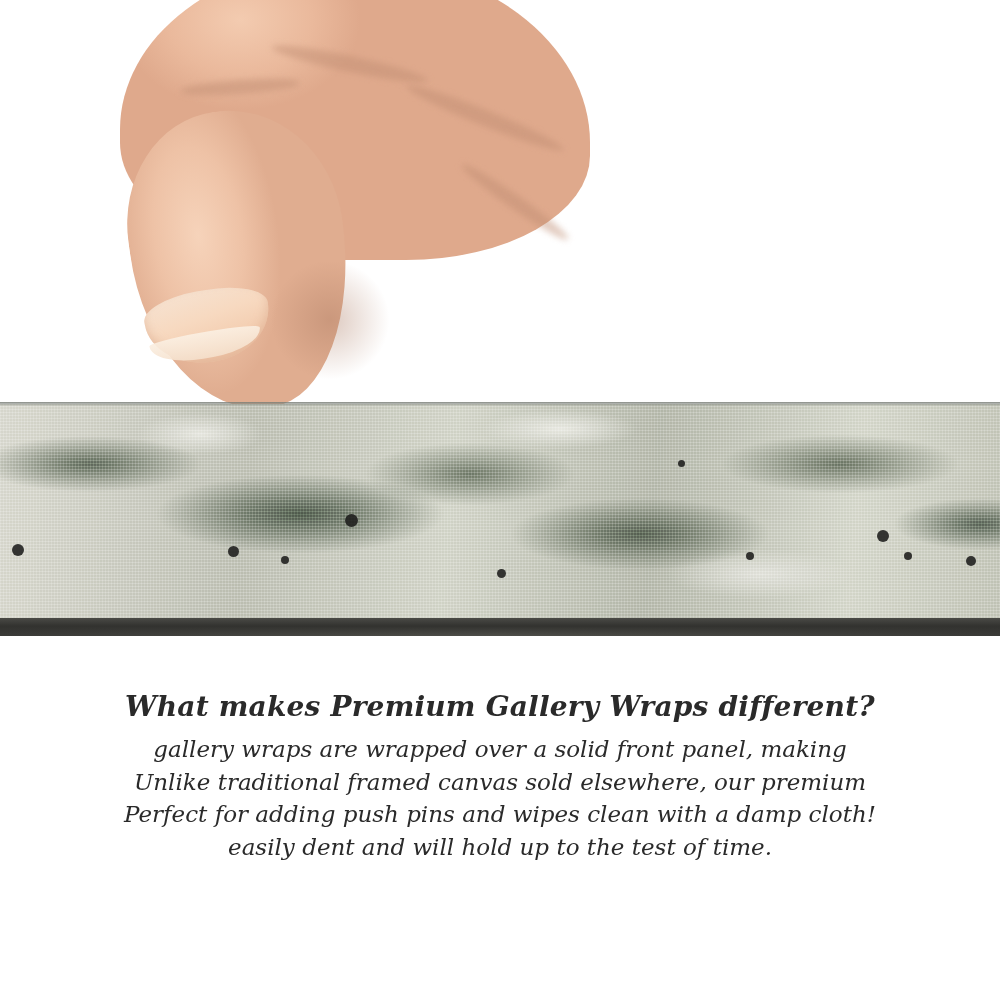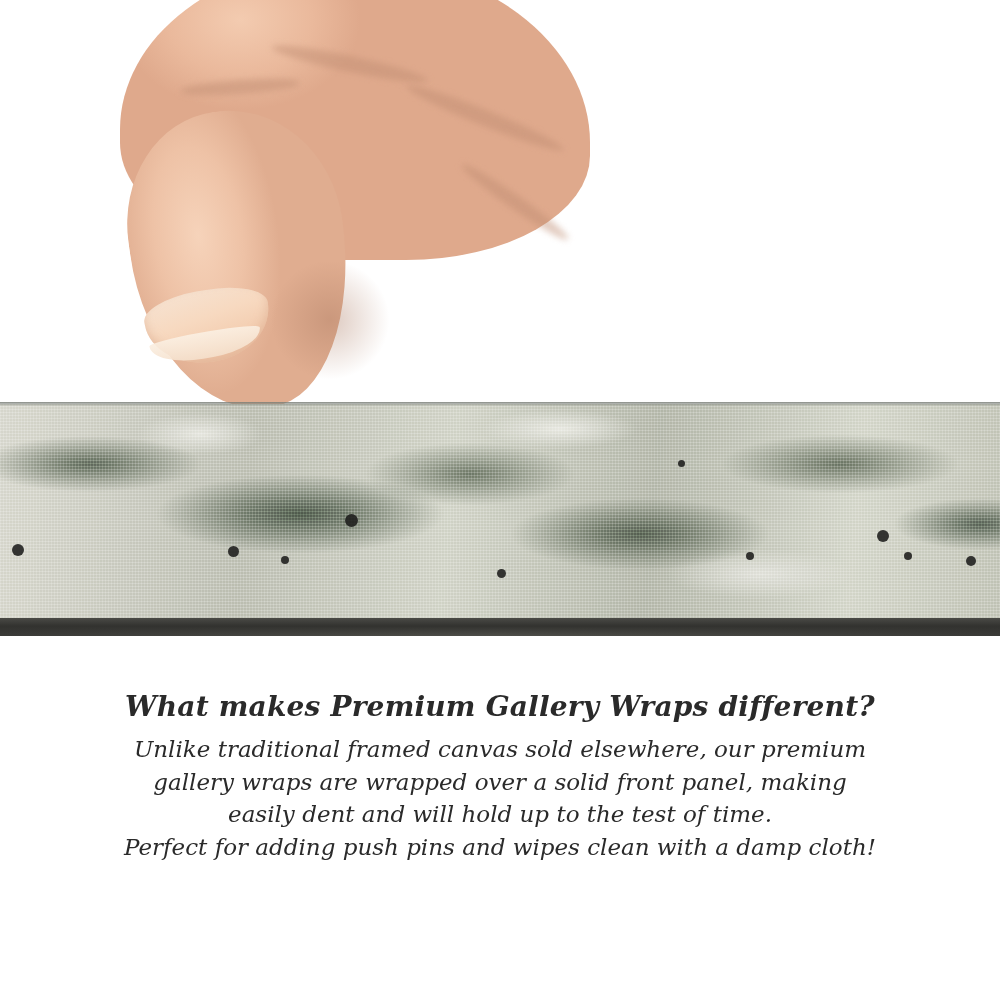--- a/index.html
+++ b/index.html
@@ -221,19 +221,19 @@
       <div class="speck" style="left:966px; top:152px; width:10px; height:10px;"></div>
       <div class="speck" style="left:678px; top:56px;  width:7px;  height:7px;"></div>
     </div>
 
     <div class="strip-top-edge"></div>
     <div class="strip-bottom-edge"></div>
   </div>
 
   <div class="caption">
     <div class="caption-title">What makes Premium Gallery Wraps different?</div>
+    <div class="caption-line">gallery wraps are wrapped over a solid front panel, making</div>
     <div class="caption-line">Unlike traditional framed canvas sold elsewhere, our premium</div>
-    <div class="caption-line">gallery wraps are wrapped over a solid front panel, making</div>
+    <div class="caption-line">Perfect for adding push pins and wipes clean with a damp cloth!</div>
     <div class="caption-line">easily dent and will hold up to the test of time.</div>
-    <div class="caption-line">Perfect for adding push pins and wipes clean with a damp cloth!</div>
   </div>
 
 </div>
 
 </body></html>

